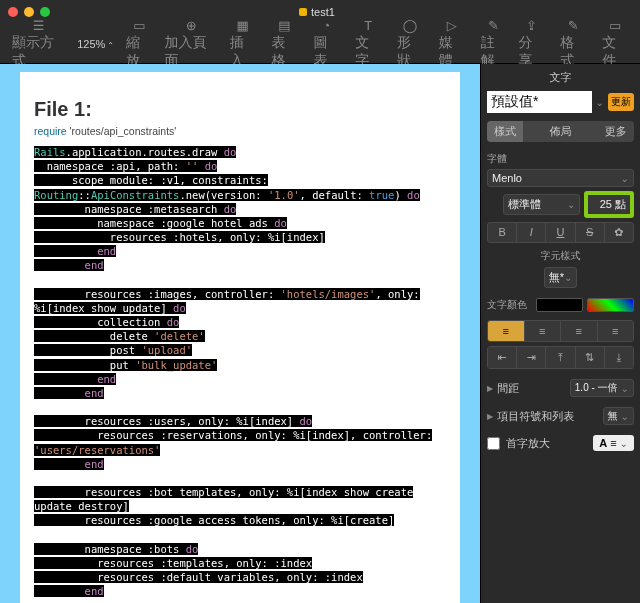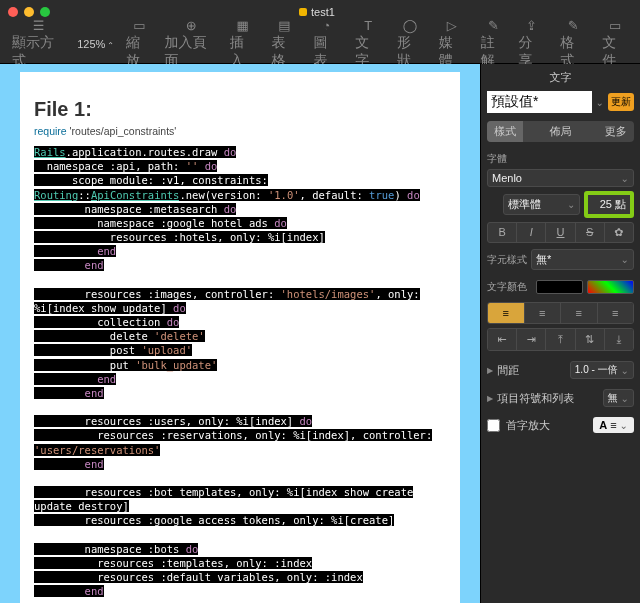--- a/index.html
+++ b/index.html
@@ -25,21 +25,21 @@
   .page { background: #fff; width: 440px; min-height: 600px; margin: 0 auto; padding: 26px 14px; }
   .page h2 { font-size: 20px; font-weight: 600; color: #333; margin-bottom: 4px; }
   .req { font-size: 10.5px; color: #333; margin-bottom: 8px; }
   .req .kw1 { color: #0b6e99; }
   .req .str { color: #444; }
 
   .code { font-family: Menlo, monospace; font-size: 10.5px; line-height: 1.35; }
   .code .ln { display: block; white-space: pre; }
   .code .hl { background: #000; color: #fff; }
   .code .c-purple { color: #c586c0; }
-  .code .c-cyan   { color: #4ec9b0; text-decoration: underline; }
+  .code .c-cyan   { color: #4ec9b0; }
   .code .c-orange { color: #ce9178; }
   .code .c-blue   { color: #569cd6; }
 
   
   .inspector { width: 160px; background: #2a2a2a; border-left: 1px solid #000; padding: 6px 6px; overflow:auto;}
   .insp-title { text-align: center; color: #ccc; font-size: 11px; margin-bottom: 6px; }
   .preset-row { display: flex; align-items: center; gap: 4px; margin-bottom: 8px;}
   .preset { background: #fff; color: #000; font-size: 14px; padding: 2px 4px; flex:1;}
   .chev { color:#888; font-size:10px;}
   .upd { background: #f0a020; color: #000; font-size: 10px; border-radius: 3px; padding: 2px 3px; }
@@ -219,21 +219,21 @@
         </div>
       <div class="szbox"><span>25</span> <span>點</span></div>
     </div>
     <div class="fmtbar" style="margin-top:4px;">
       <div>B</div>
       <div style="font-style:italic">I</div>
       <div style="text-decoration:underline">U</div>
       <div style="text-decoration:line-through">S</div>
       <div>✿</div>
     </div>
-    <div class="row" style="margin-top:6px;">
+    <div class="row" style="margin-top:6px;flex-direction:column;">
       <span style="flex:0 0 auto;font-size:10px;color:#aaa">字元樣式</span>
       <div class="sel">
           <span>無*</span>
           <span class="chev">⌄</span>
         </div>
     </div>
 
     <div class="row" style="margin-top:10px;align-items:center;">
       <span style="flex:1;font-size:10px;color:#aaa">文字顏色</span>
       <div class="swatch"></div>

